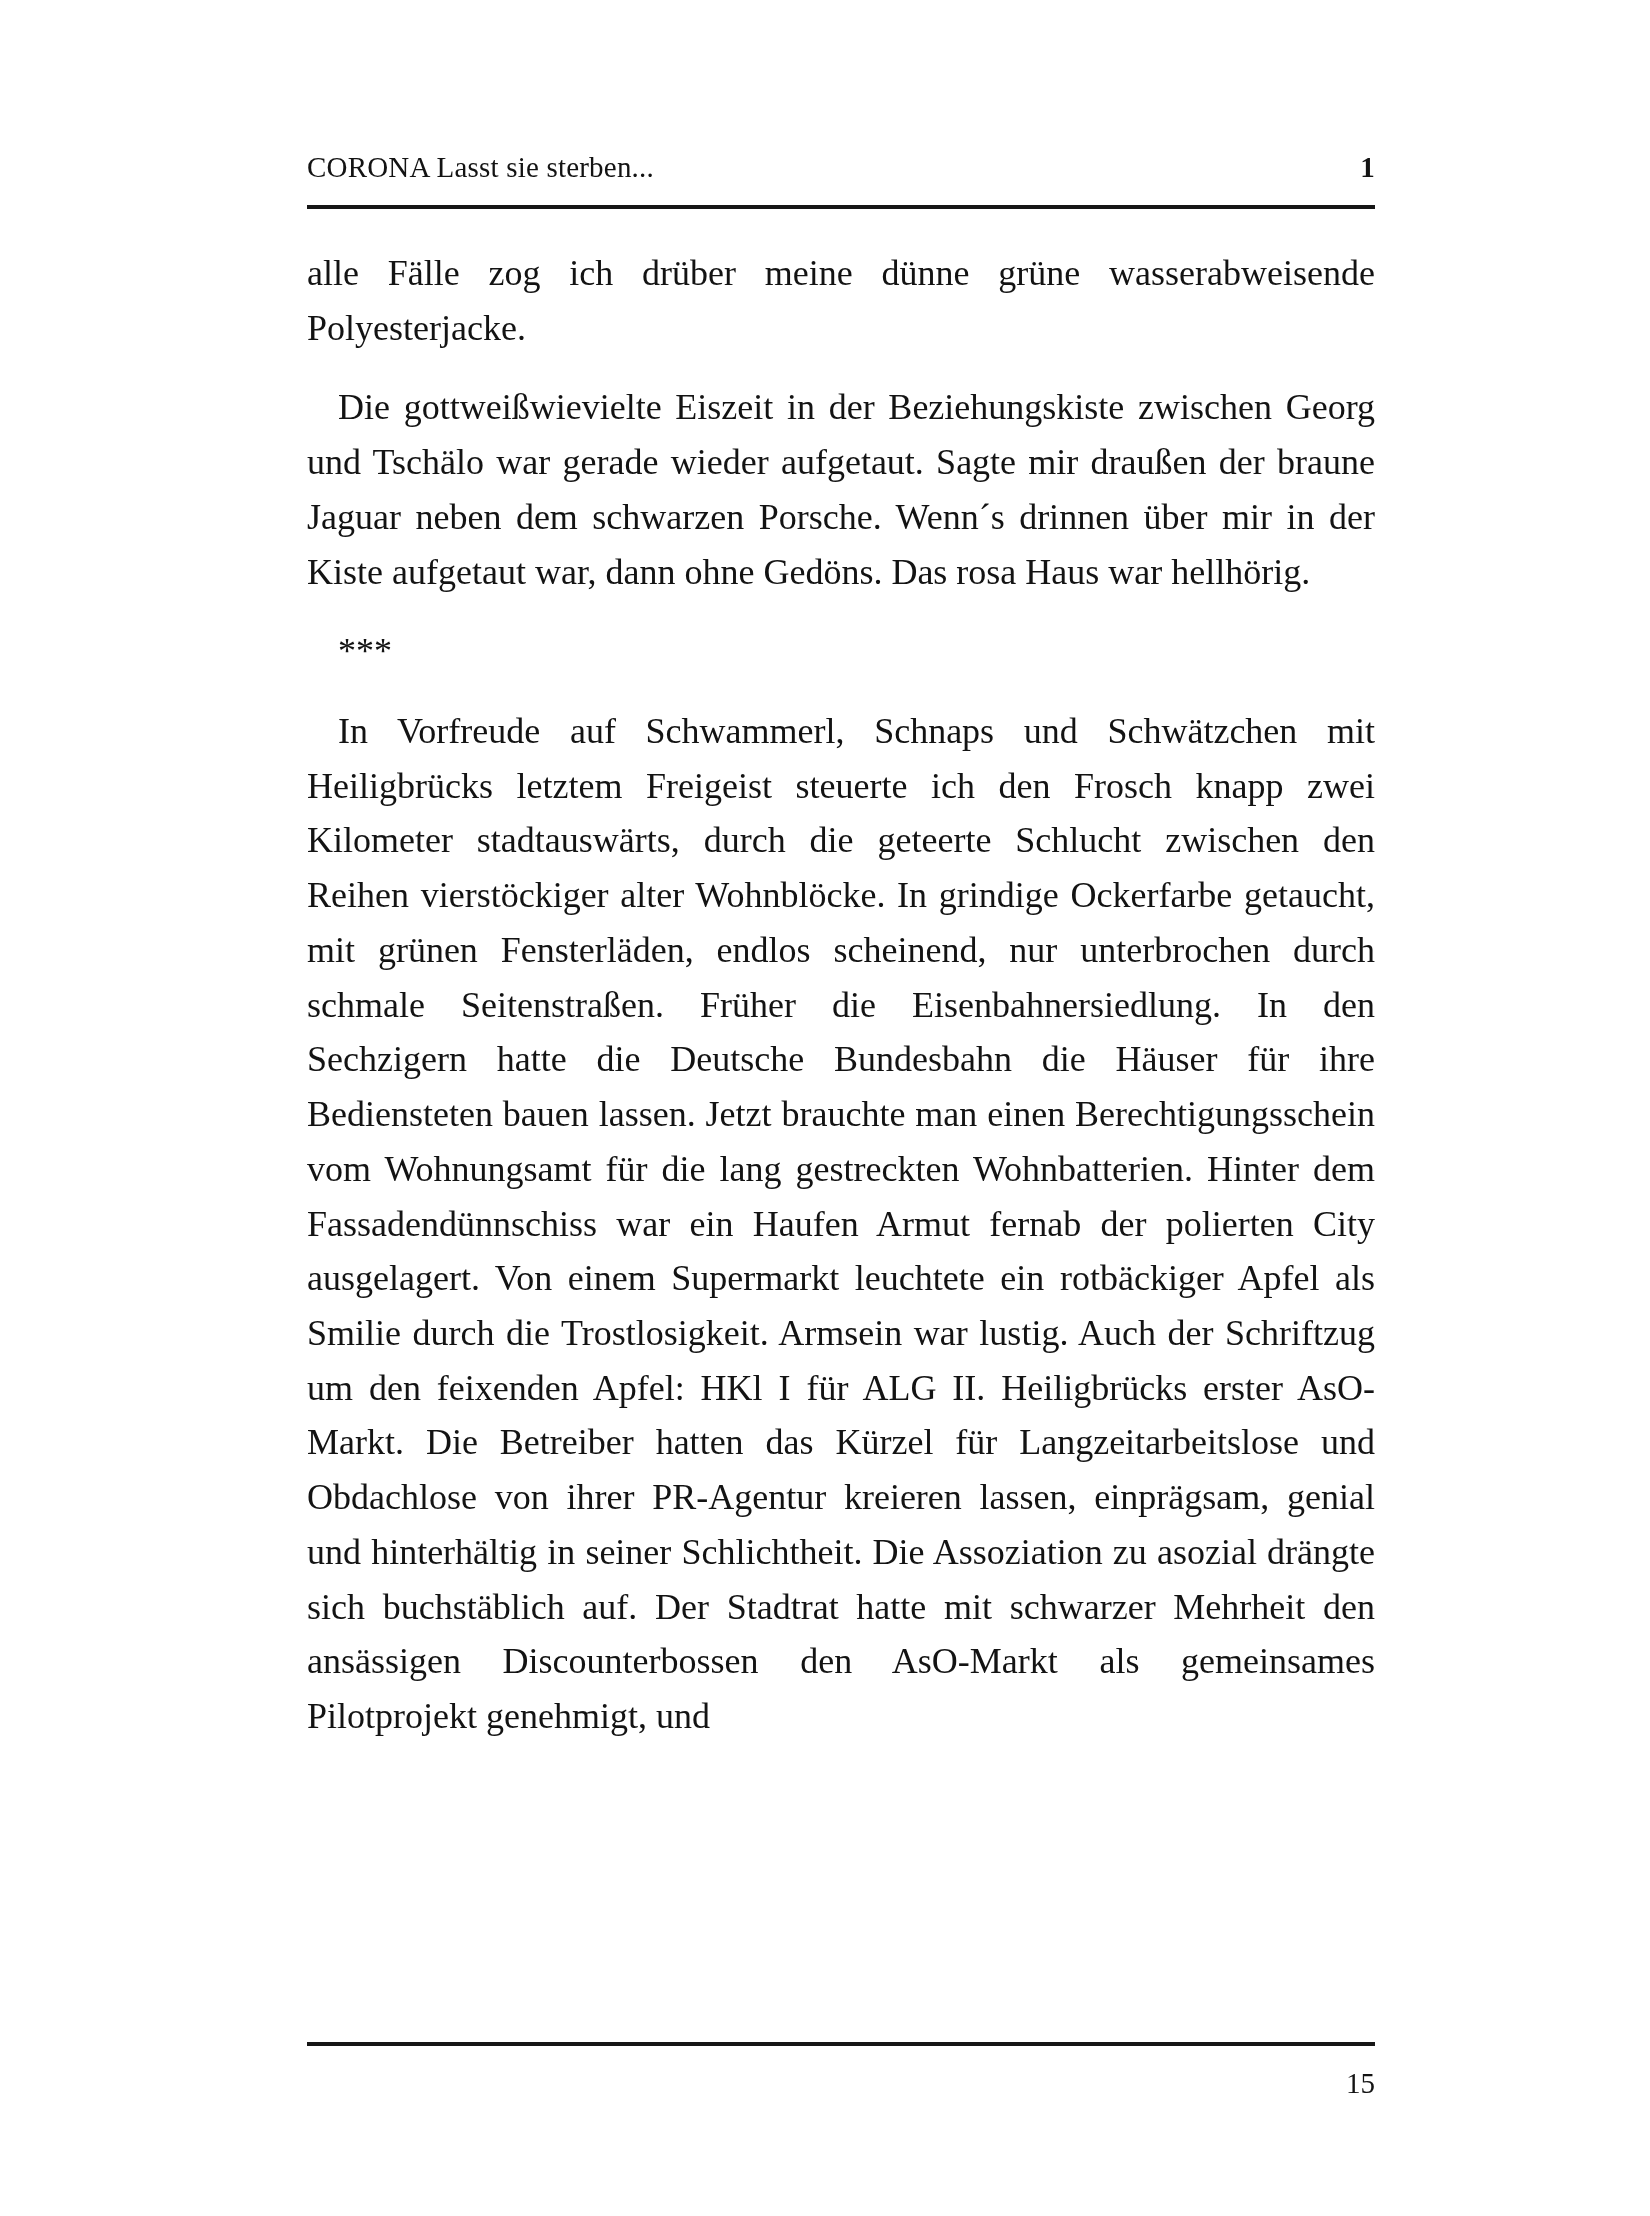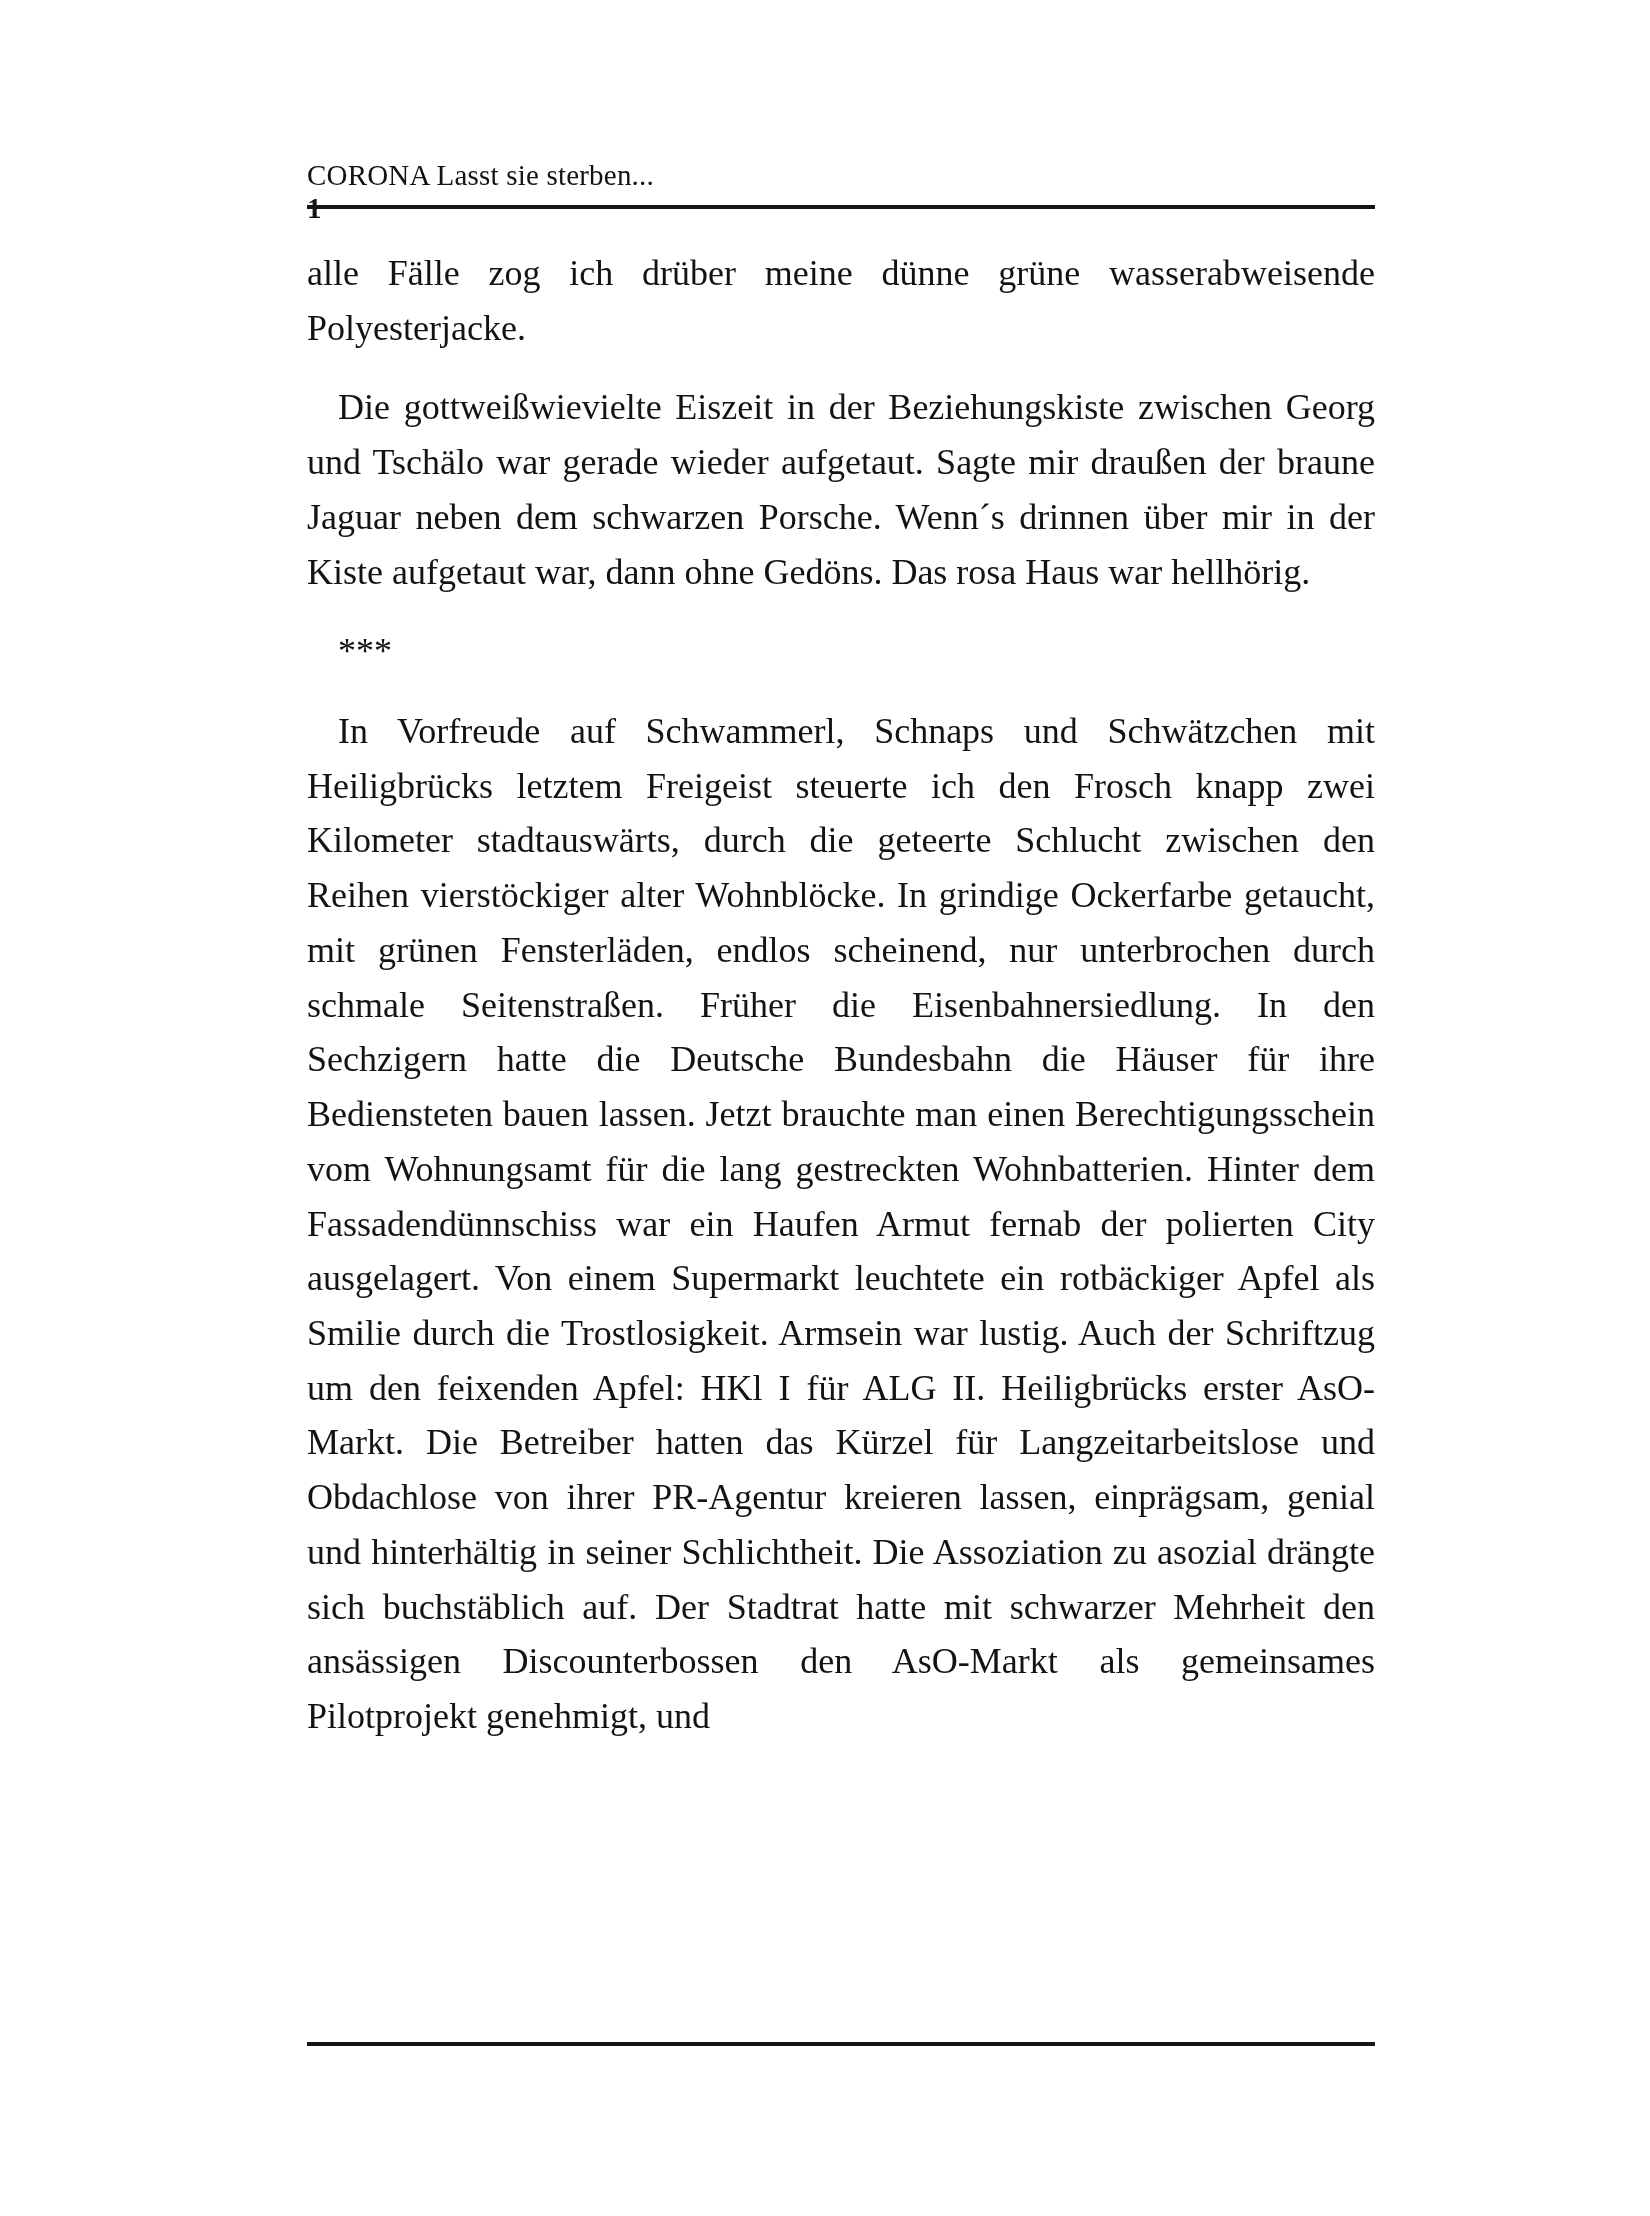--- a/index.html
+++ b/index.html
@@ -15,30 +15,29 @@
   }
   .page {
     position: relative;
     width: 1651px;
     height: 2305px;
     background: #ffffff;
     overflow: hidden;
   }
   .running-header {
     position: absolute;
-    top: 159px;
+    top: 151px;
     left: 307px;
     right: 276px;
     display: flex;
     justify-content: space-between;
     align-items: baseline;
     font-size: 29px;
     letter-spacing: 0.2px;
     white-space: nowrap;
-    flex-direction: column;
   }
   .running-header .folio-top {
     font-weight: 700;
   }
   .header-rule {
     position: absolute;
     top: 205px;
     left: 307px;
     right: 276px;
     height: 4.4px;
@@ -95,15 +94,16 @@
 
   <div class="page-body">
     <p class="para">alle Fälle zog ich drüber meine dünne grüne wasserabweisende Polyesterjacke.</p>
     <p class="para indent">Die gottweißwievielte Eiszeit in der Beziehungskiste zwischen Georg und Tschälo war gerade wieder aufgetaut. Sagte mir draußen der braune Jaguar neben dem schwarzen Porsche. Wenn´s drinnen über mir in der Kiste aufgetaut war, dann ohne Gedöns. Das rosa Haus war hellhörig.</p>
     <p class="para indent separator">***</p>
     <p class="para indent">In Vorfreude auf Schwammerl, Schnaps und Schwätzchen mit Heiligbrücks letztem Freigeist steuerte ich den Frosch knapp zwei Kilometer stadtauswärts, durch die geteerte Schlucht zwischen den Reihen vierstöckiger alter Wohnblöcke. In grindige Ockerfarbe getaucht, mit grünen Fensterläden, endlos scheinend, nur unterbrochen durch schmale Seitenstraßen. Früher die Eisenbahnersiedlung. In den Sechzigern hatte die Deutsche Bundesbahn die Häuser für ihre Bediensteten bauen lassen. Jetzt brauchte man einen Berechtigungsschein vom Wohnungsamt für die lang gestreckten Wohnbatterien. Hinter dem Fassadendünnschiss war ein Haufen Armut fernab der polierten City ausgelagert. Von einem Supermarkt leuchtete ein rotbäckiger Apfel als Smilie durch die Trostlosigkeit. Armsein war lustig. Auch der Schriftzug um den feixenden Apfel: HKl I für ALG II. Heiligbrücks erster AsO-Markt. Die Betreiber hatten das Kürzel für Langzeitarbeitslose und Obdachlose von ihrer PR-Agentur kreieren lassen, einprägsam, genial und hinterhältig in seiner Schlichtheit. Die Assoziation zu asozial drängte sich buchstäblich auf. Der Stadtrat hatte mit schwarzer Mehrheit den ansässigen Discounterbossen den AsO-Markt als gemeinsames Pilotprojekt genehmigt, und</p>
   </div>
 
   <div class="footer-rule"></div>
 
+  <div class="footer-folio">15</div>
 
 </div>
 
 
 </body></html>

